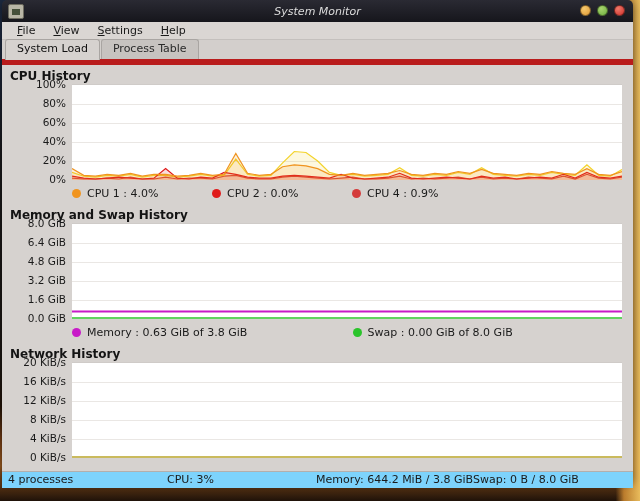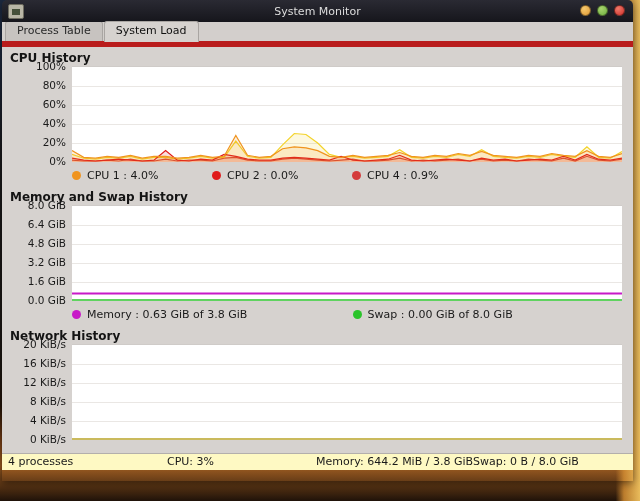--- a/index.html
+++ b/index.html
@@ -15,21 +15,21 @@
     position:absolute;left:2px;top:0;width:631px;height:481px;
     box-shadow:0 2px 8px rgba(0,0,0,.55);
     border-radius:5px 5px 0 0;
   }
   
   .titlebar{
     height:22px;background:linear-gradient(#2a2a33,#16161c);
     border-radius:5px 5px 0 0;position:relative;
     display:flex;align-items:center;justify-content:center;
   }
-  .titlebar .title{color:#dcdcdc;font-size:11px;}
+  .titlebar .title{color:#dcdcdc;font-size:11px;font-style:italic;}
   .app-icon{
     position:absolute;left:6px;top:4px;width:14px;height:13px;
     background:#b9b6a6;border:1px solid #6e6c60;border-radius:2px;
     display:flex;align-items:center;justify-content:center;
   }
   .app-icon::after{content:"";width:8px;height:6px;background:#46503a;display:block;}
   .winbtns{position:absolute;right:8px;top:5px;display:flex;gap:6px;}
   .winbtn{width:11px;height:11px;border-radius:50%;border:1px solid rgba(0,0,0,.45);box-sizing:border-box;}
   .btn-min{background:radial-gradient(circle at 35% 30%,#f6c96e,#e09a35);}
   .btn-max{background:radial-gradient(circle at 35% 30%,#a8d36e,#6faf3f);}
@@ -64,44 +64,50 @@
   }
   .plot svg{position:absolute;left:0;top:0;}
   
   .legend{display:flex;align-items:flex-end;height:20px;margin-left:70px;font-size:11px;color:#1a1a1a;}
   .legend-item{display:flex;align-items:center;}
   .legend-cpu .legend-item{width:140px;}
   .legend-two .legend-item{width:300px;}
   .dot{width:9px;height:9px;border-radius:50%;margin-right:6px;flex:none;}
   
   .statusbar{
-    height:16px;background:#fef9c3;border-top:1px solid #b3afac;
+    height:16px;background:#7dd3fc;border-top:1px solid #b3afac;
     position:relative;font-size:11px;color:#1a1a1a;
   }
   .status-item{position:absolute;top:1px;white-space:nowrap;}
 </style>
 </head>
 <body>
 
 <div class="window">
 
   <div class="titlebar">
     <span class="app-icon"></span>
     <span class="title">System Monitor</span>
     <span class="winbtns">
       <span class="winbtn btn-min"></span>
       <span class="winbtn btn-max"></span>
       <span class="winbtn btn-close"></span>
     </span>
   </div>
 
+  <div class="menubar">
+    <span class="menu-item">File</span>
+    <span class="menu-item">View</span>
+    <span class="menu-item">Settings</span>
+    <span class="menu-item">Help</span>
+  </div>
 
   <div class="tabbar">
+    <span class="tab active">System Load</span>
     <span class="tab">Process Table</span>
-    <span class="tab active">System Load</span>
   </div>
 
   <div class="content">
 
     <div class="section-title">CPU History</div>
     <div class="chart-row">
       <div class="ticks">
           <span class="tick" style="top: -6px;">100%</span>
           <span class="tick" style="top: 13px; margin-left: 20px;">80%</span>
           <span class="tick" style="top: 32px;">60%</span>

